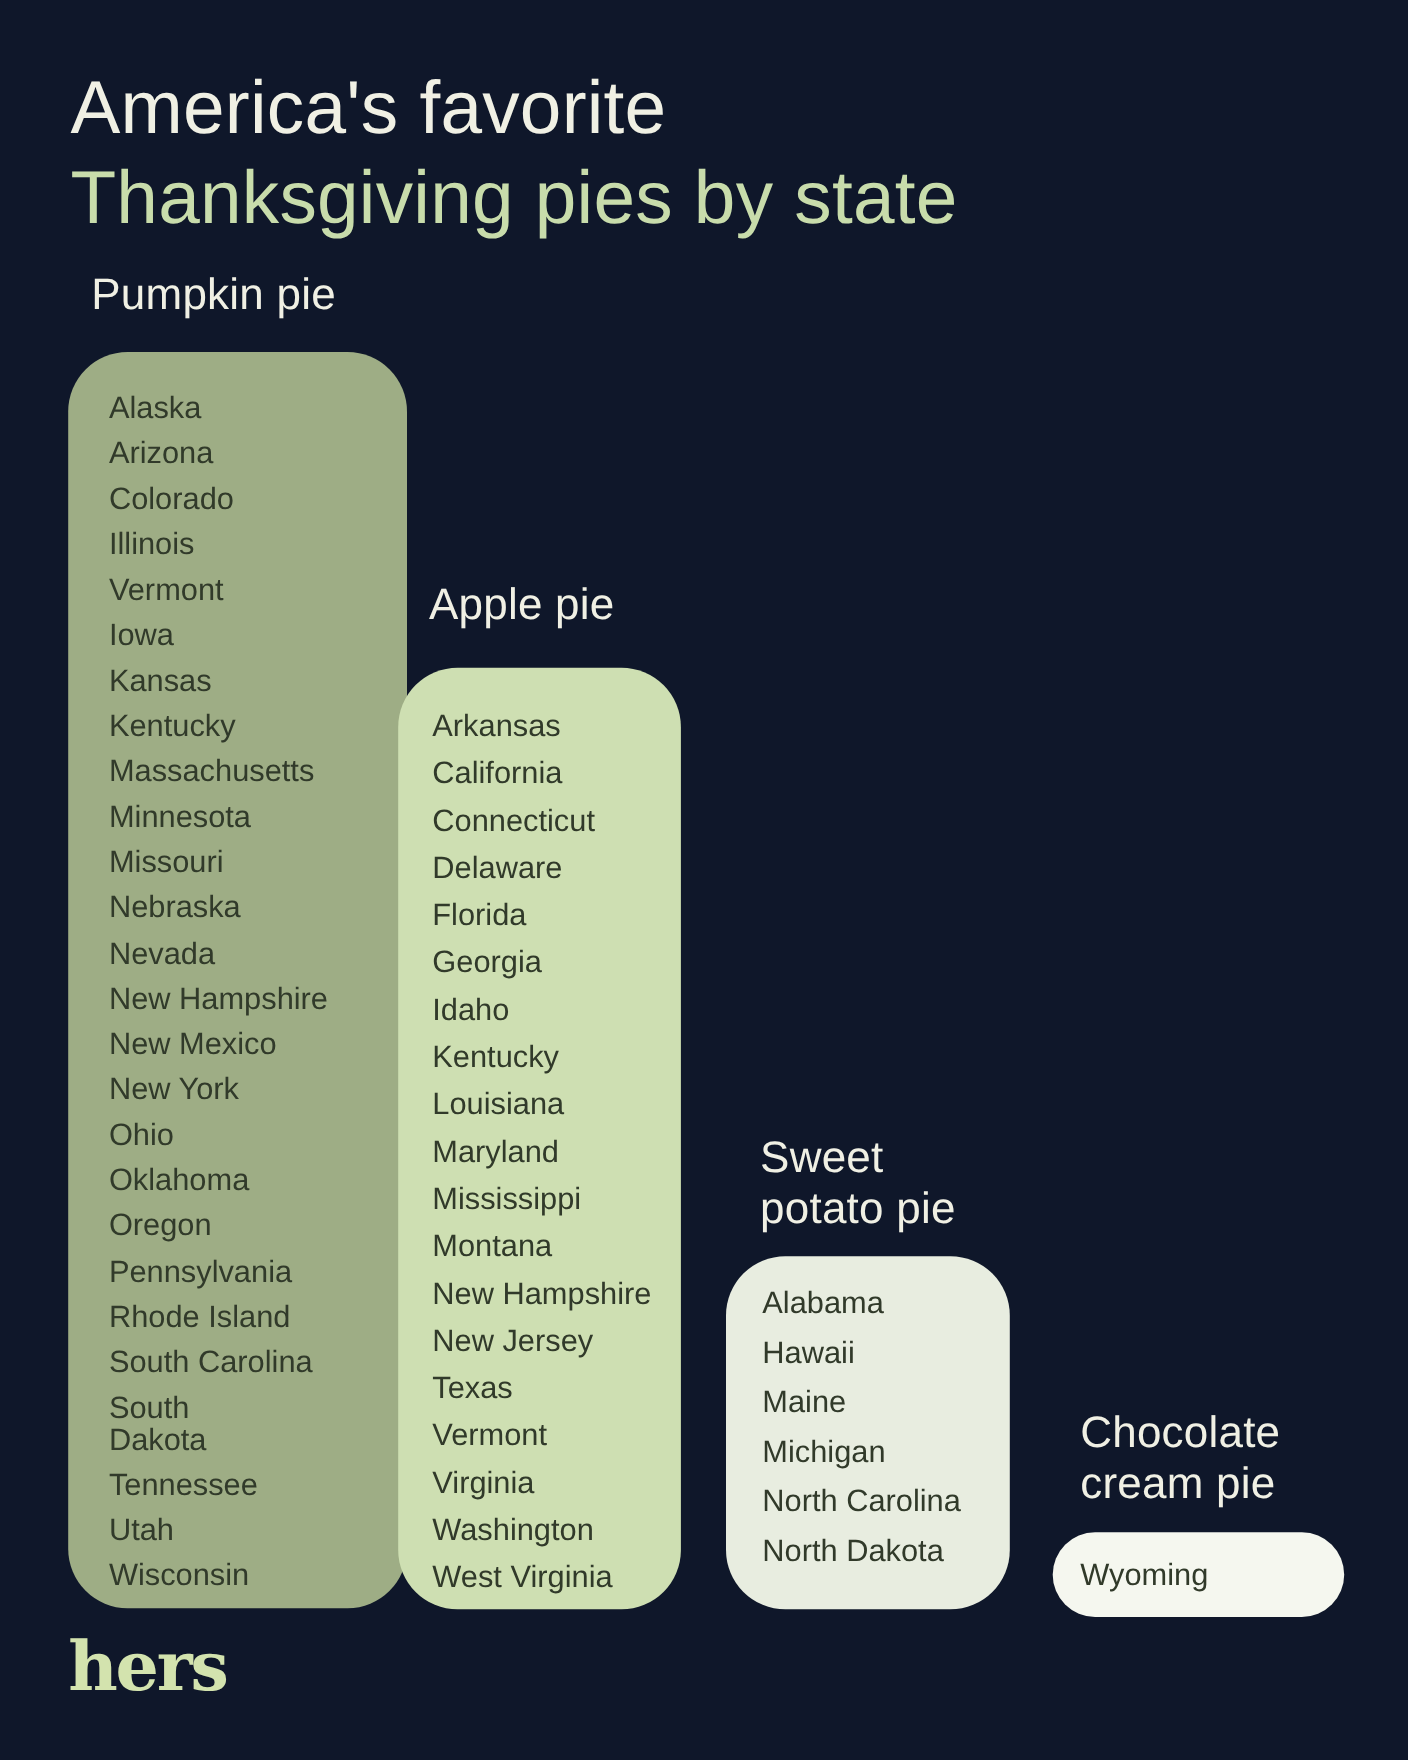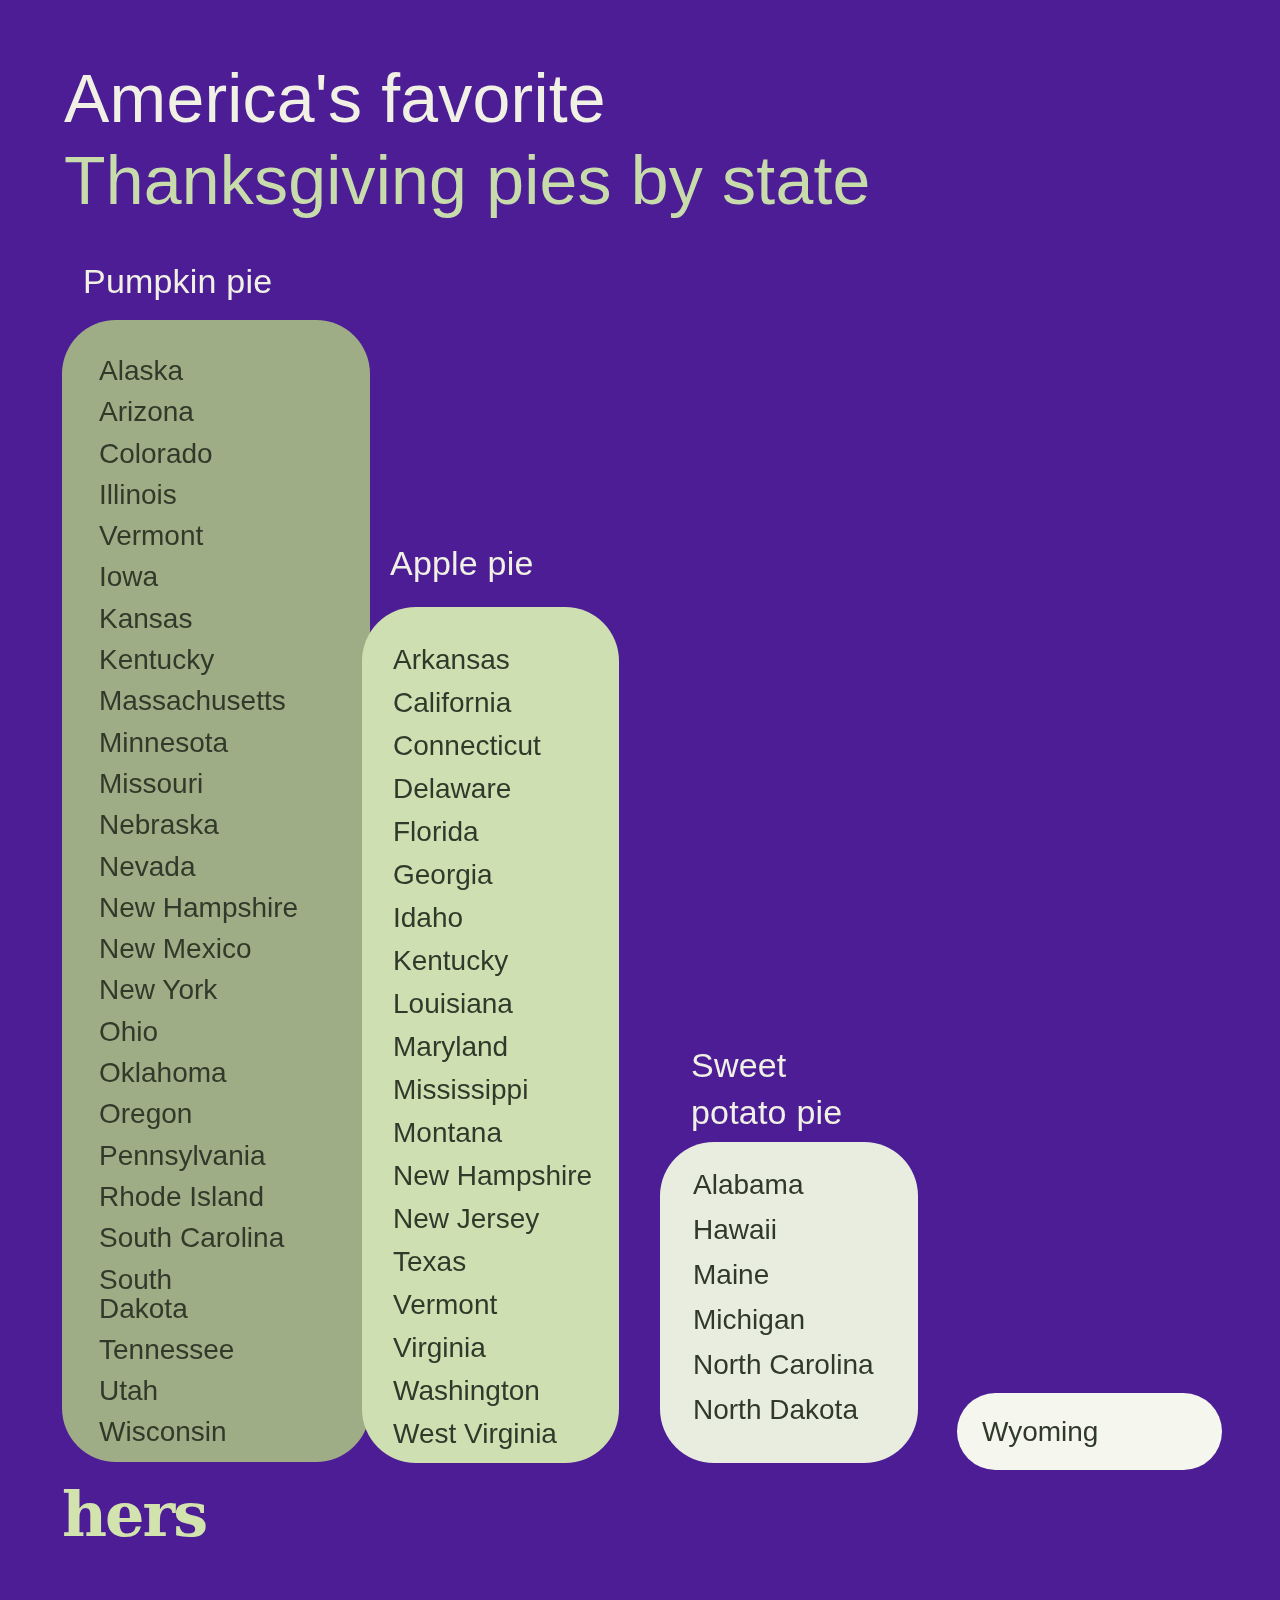--- a/index.html
+++ b/index.html
@@ -1,28 +1,28 @@
 <!DOCTYPE html>
 <html><head>
 <meta charset="utf-8">
 <style>
   html,body { margin:0; padding:0; background:#31352b; }
   .canvas {
     position:relative; width:1280px; height:1600px; overflow:hidden;
-    background:#4c1d95;
+    background:#0f172a;
     font-family:"Liberation Sans", sans-serif;
     text-decoration:underline;
   }
   .title { position:absolute; left:64px; top:57px; font-size:68px; line-height:82px;
            font-weight:500; letter-spacing:0.2px; }
   .title .l1 { color:#f0f0e4; }
   .title .l2 { color:#c8dcab; }
 
-  .col-header { position:absolute; font-size:34px; line-height:47px; font-weight:500;
-                color:#f0f0e4; white-space:pre-line; letter-spacing:0.2px;margin-top:13px; }
+  .col-header { position:absolute; font-size:40px; line-height:47px; font-weight:500;
+                color:#f0f0e4; white-space:pre-line; letter-spacing:0.2px; }
   #h0 { left:83px;  top:245px; }
   #h1 { left:390px; top:527px; }
   #h2 { left:691px; top:1029px; }
   #h3 { left:982px; top:1279px; }
 
   .col { position:absolute; box-sizing:border-box; border-radius:54px; overflow:hidden; }
   #c0 { left:62px;  top:320px;  width:308px; height:1142px; background:#9ead85; padding:36px 18px 0 37px; }
   #c1 { left:362px; top:607px;  width:257px; height:856px;  background:#cedfb2; padding:38px 18px 16px 31px; }
   #c2 { left:660px; top:1142px; width:258px; height:321px;  background:#e8ede0; padding:28px 18px 0 33px; }
   #c3 { left:957px; top:1393px; width:265px; height:77px;   background:#f5f7ef; border-radius:39px;
@@ -46,20 +46,22 @@
 
   <div class="title">
     <div class="l1">America's favorite</div>
     <div class="l2">Thanksgiving pies by state</div>
   </div>
 
   <div class="col-header" id="h0">Pumpkin pie</div>
   <div class="col-header" id="h1">Apple pie</div>
   <div class="col-header" id="h2">Sweet
 potato pie</div>
+  <div class="col-header" id="h3">Chocolate
+cream pie</div>
 
   <div class="col" id="c0">
     <ul id="list-0">
         <li>Alaska</li>
         <li>Arizona</li>
         <li>Colorado</li>
         <li>Illinois</li>
         <li>Vermont</li>
         <li>Iowa</li>
         <li>Kansas</li>

